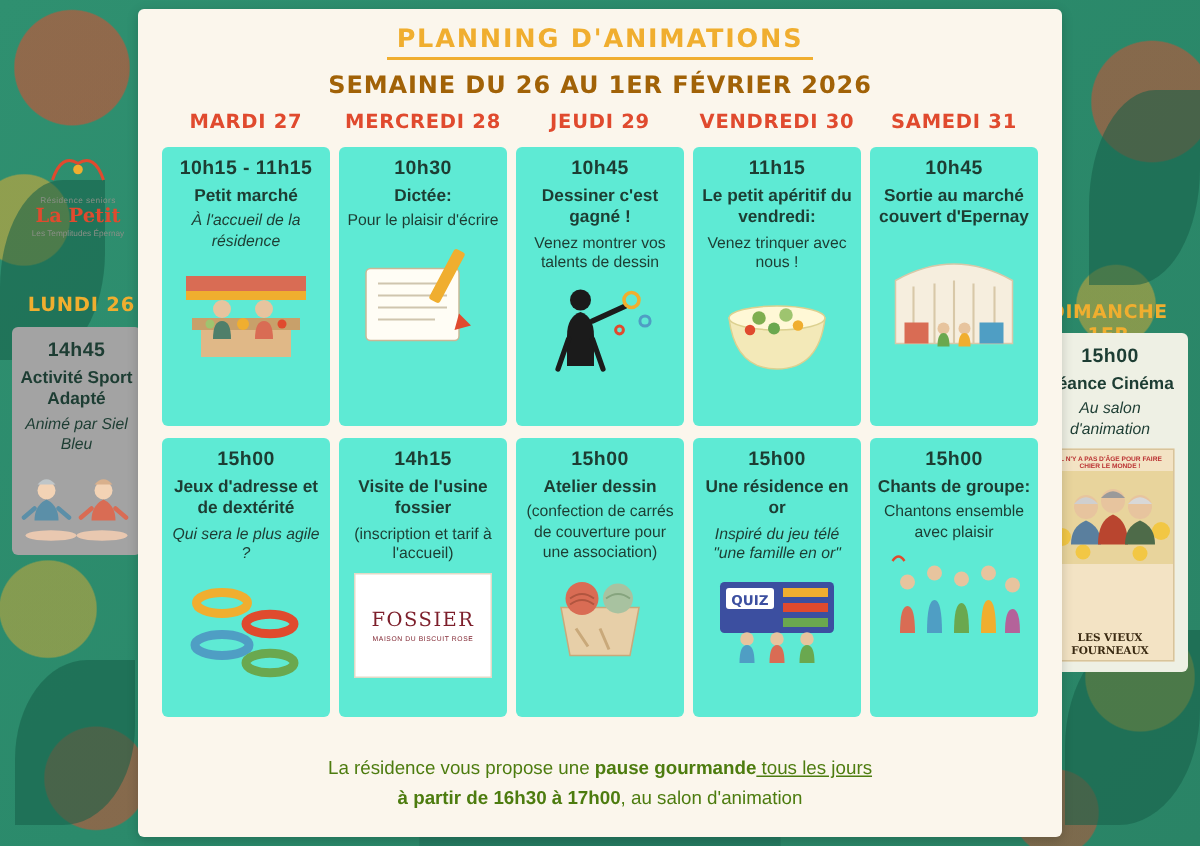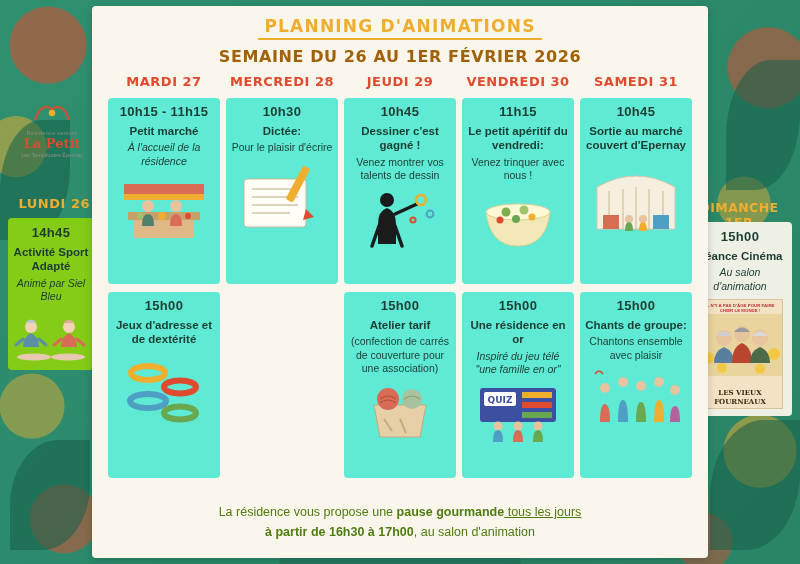--- a/index.html
+++ b/index.html
@@ -89,21 +89,21 @@
   
   .lundi-head {
     position: absolute; left: 12px; top: 196px;
     width: 78px; text-align: right;
     font-family: "DejaVu Sans", sans-serif;
     font-size: 13px; font-weight: bold; color: #f0ae2f;
     letter-spacing: .5px;
   }
   .lundi-box {
     position: absolute; left: 8px; top: 218px; width: 86px;
-    background: #84cc16; border-radius: 4px; padding: 7px 5px; text-align: center;
+    background: #a3a3a3; border-radius: 4px; padding: 7px 5px; text-align: center;
   }
   
   .dim-head {
     position: absolute; left: 684px; top: 200px;
     width: 110px; text-align: center;
     font-family: "DejaVu Sans", sans-serif;
     font-size: 12.5px; font-weight: bold; color: #f0ae2f;
     letter-spacing: .4px;
   }
   .dim-box {
@@ -121,21 +121,21 @@
   
   .footer {
     position: absolute; left: 28px; bottom: 16px; width: 560px;
     text-align: center; font-size: 12.5px; color: #4d7c0f; line-height: 1.55;
   }
   .footer b { font-weight: bold; }
   .footer u { text-decoration: underline; }
   
   .ill { display:block; margin: 4px auto 0 auto; }
   .poster {
-    width: 86px; height: 110px; margin: 6px auto 0 auto;
+    width: 86px; height: 142px; margin: 6px auto 0 auto;
     background: #f3e3c4; border: 1px solid #d8c49b;
     position: relative; overflow: hidden;
     font-size: 4.6px; color: #6b2d1c; text-align: center;
   }
   .poster .ptop { padding: 3px 2px 0; font-weight: bold; color:#b33; font-size:4.4px; line-height:1.2;}
   .poster .pbot {
     position:absolute; bottom:2px; left:0; right:0;
     font-family: "DejaVu Serif", serif; font-weight: bold; font-size: 7px; color: #3a2a12;
   }
   .fossier {
@@ -248,20 +248,21 @@
           <circle cx="58" cy="34" r="6" fill="#e7c49e"></circle>
             <path d="M52 54 q0-12 6-12 q6 0 6 12z" fill="#d96c54"></path>
           <circle cx="44" cy="44" r="4" fill="#f0ae2f"></circle>
           <circle cx="22" cy="44" r="3" fill="#9ec46f"></circle>
           <circle cx="70" cy="44" r="3" fill="#e04a2e"></circle>
         </svg>
       </div>
       <div class="cell tall">
         <div class="time">15h00</div>
         <div class="act-title">Jeux d'adresse et de dextérité</div>
+        <div class="act-desc">Qui sera le plus agile ?</div>
         <svg class="ill" width="92" height="74" viewBox="0 0 92 74">
           <ellipse cx="30" cy="22" rx="17" ry="7" fill="none" stroke="#f0ae2f" stroke-width="6"></ellipse>
           <ellipse cx="62" cy="36" rx="16" ry="6.5" fill="none" stroke="#e04a2e" stroke-width="6"></ellipse>
           <ellipse cx="30" cy="50" rx="18" ry="7" fill="none" stroke="#4f9ec4" stroke-width="6"></ellipse>
           <ellipse cx="62" cy="62" rx="16" ry="6.5" fill="none" stroke="#6aa84f" stroke-width="6"></ellipse>
         </svg>
       </div>
     </div>
 
     <div class="col">
@@ -274,40 +275,49 @@
           <g stroke="#cfc5ae" stroke-width="1.4">
             <line x1="18" y1="30" x2="64" y2="30"></line>
               <line x1="18" y1="38" x2="64" y2="38"></line>
             <line x1="18" y1="46" x2="64" y2="46"></line>
               <line x1="18" y1="54" x2="56" y2="54"></line>
           </g>
           <rect x="60" y="6" width="8" height="38" rx="2" fill="#f0ae2f" transform="rotate(28 64 25)"></rect>
           <path d="M72 50 l8 8 l-11 3 z" fill="#e04a2e"></path>
         </svg>
       </div>
+      <div class="cell tall">
+        <div class="time">14h15</div>
+        <div class="act-title">Visite de l'usine fossier</div>
+        <div class="act-desc plain">(inscription et tarif à l'accueil)</div>
+        <div class="fossier">
+          <div class="fw">FOSSIER</div>
+          <div class="fs">MAISON DU BISCUIT ROSE</div>
+        </div>
+      </div>
     </div>
 
     <div class="col">
       <div class="cell tall">
         <div class="time">10h45</div>
         <div class="act-title">Dessiner c'est gagné !</div>
         <div class="act-desc plain">Venez montrer vos talents de dessin</div>
         <svg class="ill" width="86" height="72" viewBox="0 0 86 72">
           <circle cx="30" cy="14" r="7" fill="#1b1b1b"></circle>
           <path d="M30 22 q-9 3-9 16 v20 h18 v-20 q0-13-9-16z" fill="#1b1b1b"></path>
           <path d="M22 40 l-7 20 M38 40 l7 20" stroke="#1b1b1b" stroke-width="3.5" stroke-linecap="round"></path>
           <path d="M38 28 l22-10" stroke="#1b1b1b" stroke-width="3.5" stroke-linecap="round"></path>
           <circle cx="64" cy="14" r="5" fill="none" stroke="#f0ae2f" stroke-width="2.4"></circle>
           <circle cx="73" cy="28" r="3.4" fill="none" stroke="#4f9ec4" stroke-width="2"></circle>
           <circle cx="56" cy="34" r="2.6" fill="none" stroke="#e04a2e" stroke-width="2"></circle>
         </svg>
       </div>
       <div class="cell tall">
         <div class="time">15h00</div>
-        <div class="act-title">Atelier tarif</div>
+        <div class="act-title">Atelier dessin</div>
         <div class="act-desc plain">(confection de carrés de couverture pour une association)</div>
         <svg class="ill" width="92" height="62" viewBox="0 0 92 62">
           <path d="M20 26 h52 l-6 32 h-40 z" fill="#e7cfa8" stroke="#c9a97a"></path>
           <circle cx="34" cy="20" r="11" fill="#d96c54"></circle>
           <circle cx="58" cy="20" r="10" fill="#a8c2a0"></circle>
           <path d="M26 20 q8-6 16 0 M26 24 q8-6 16 0" stroke="#b0553f" fill="none" stroke-width="1.2"></path>
           <path d="M50 20 q8-6 16 0" stroke="#86a47e" fill="none" stroke-width="1.2"></path>
           <path d="M30 40 l8 12 M46 40 l6 14" stroke="#c9a97a" stroke-width="2" fill="none"></path>
         </svg>
       </div>

